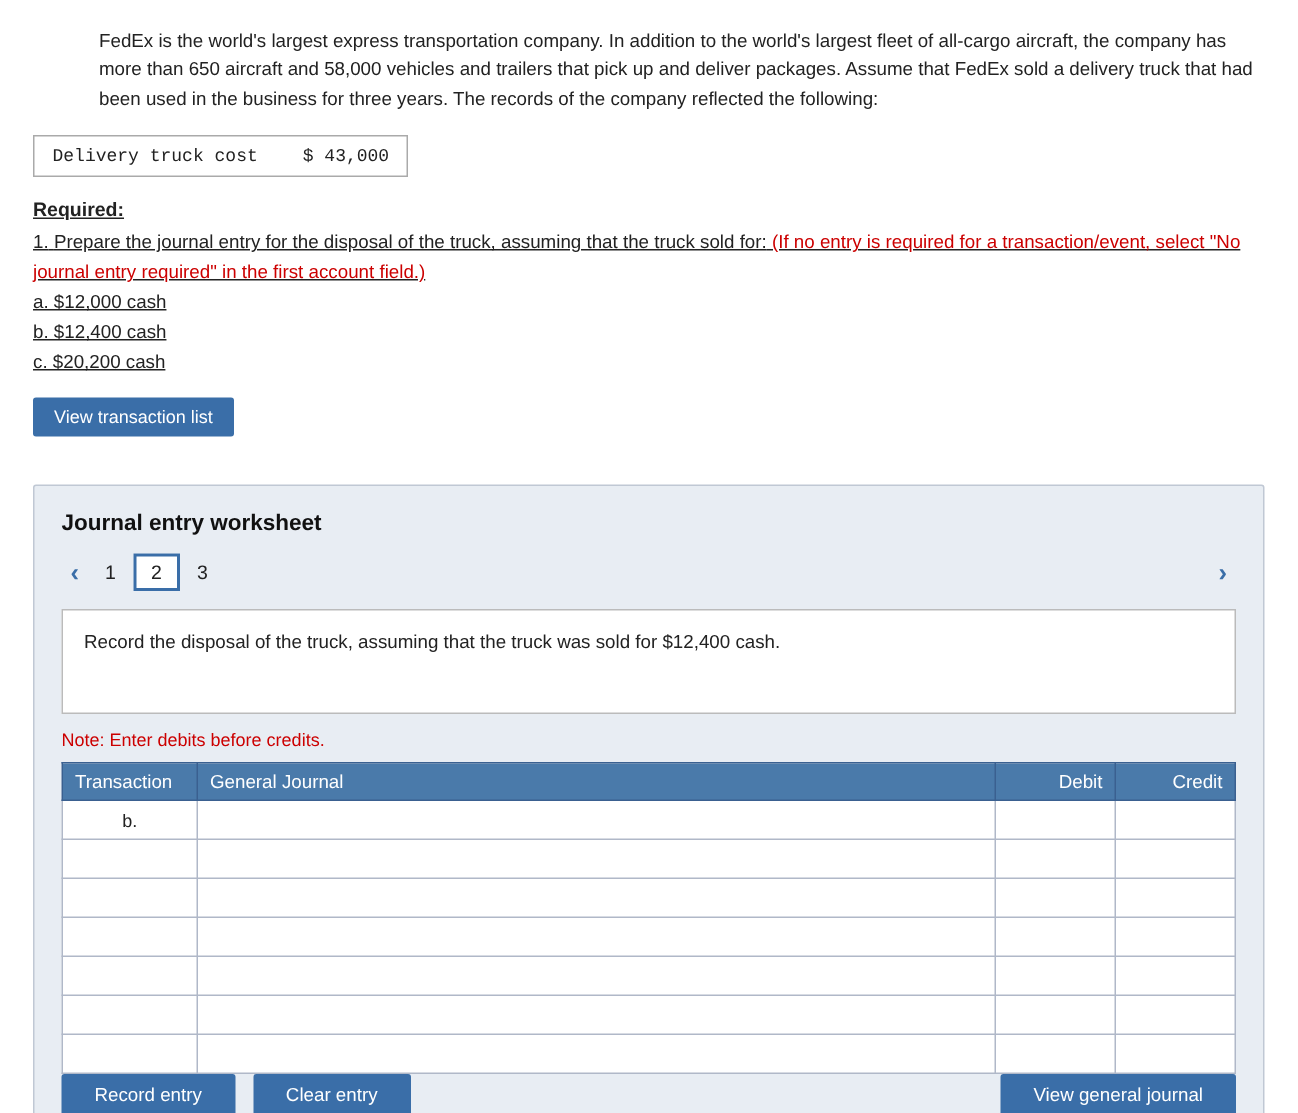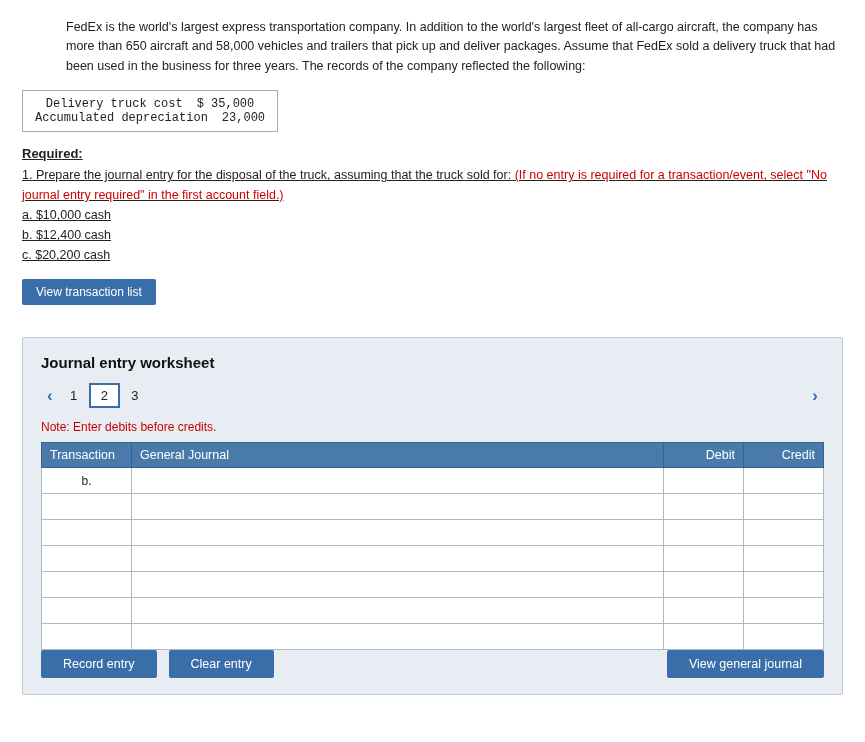--- a/index.html
+++ b/index.html
@@ -23,22 +23,22 @@
       border: 1px solid #aaa;
       display: inline-block;
       margin-bottom: 14px;
       font-family: 'Courier New', monospace;
       font-size: 12px;
       padding: 6px 12px;
       background: #fff;
     }
     .data-table-row {
       display: flex;
-      justify-content: center;
-      gap: 14px;
+      justify-content: flex-start;
+      gap: 30px;
     }
     .data-table-row span:last-child {
       text-align: right;
     }
     .required-section {
       margin-bottom: 14px;
       text-decoration: underline;
     }
     .required-label {
       font-weight: bold;
@@ -210,38 +210,34 @@
 
 
 
 
 <p class="intro-text">FedEx is the world's largest express transportation company. In addition to the world's largest fleet of all-cargo aircraft, the company has more than 650 aircraft and 58,000 vehicles and trailers that pick up and deliver packages. Assume that FedEx sold a delivery truck that had been used in the business for three years. The records of the company reflected the following:</p>
 
 
 <div class="data-table">
   <div class="data-table-row">
     <span>Delivery truck cost</span>
-    <span>$ 35,000</span>
-  </div>
-  <div class="data-table-row">
-    <span>Accumulated depreciation</span>
-    <span>23,000</span>
+    <span>$ 43,000</span>
   </div>
 </div>
 
 
 <div class="required-section">
   <div class="required-label">
     <span>Required:</span>
   </div>
   <div class="required-text">
     <span>1.</span>
     <span> Prepare the journal entry for the disposal of the truck, assuming that the truck sold for:</span>
     <span class="instruction">(If no entry is required for a transaction/event, select "No journal entry required" in the first account field.)</span><br>
-    <span>a. $10,000 cash</span><br>
+    <span>a. $12,000 cash</span><br>
     <span>b. $12,400 cash</span><br>
     <span>c. $20,200 cash</span>
   </div>
 </div>
 
 
 <button class="btn-view-transaction">View transaction list</button>
 
 
 <div class="worksheet-container">
@@ -250,20 +246,21 @@
   <div class="nav-row">
     <button class="nav-arrow">‹</button>
     <div class="nav-pages">
       <button class="page-btn">1</button>
       <button class="page-btn active">2</button>
       <button class="page-btn">3</button>
     </div>
     <button class="nav-arrow" style="margin-left:auto;">›</button>
   </div>
 
+  <div class="description-box">Record the disposal of the truck, assuming that the truck was sold for $12,400 cash.</div>
 
   <div class="note-text">Note: Enter debits before credits.</div>
 
   <table class="journal-table">
     <thead>
       <tr>
         <th>Transaction</th>
         <th>General Journal</th>
         <th class="debit-col">Debit</th>
         <th class="credit-col">Credit</th>

